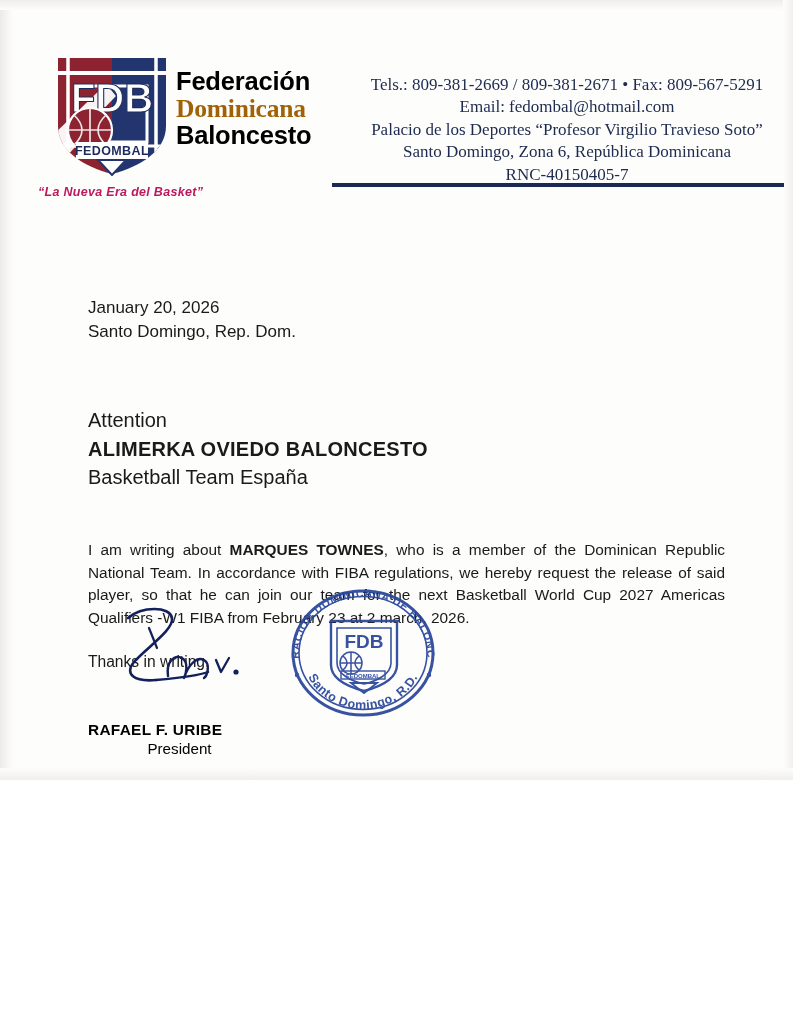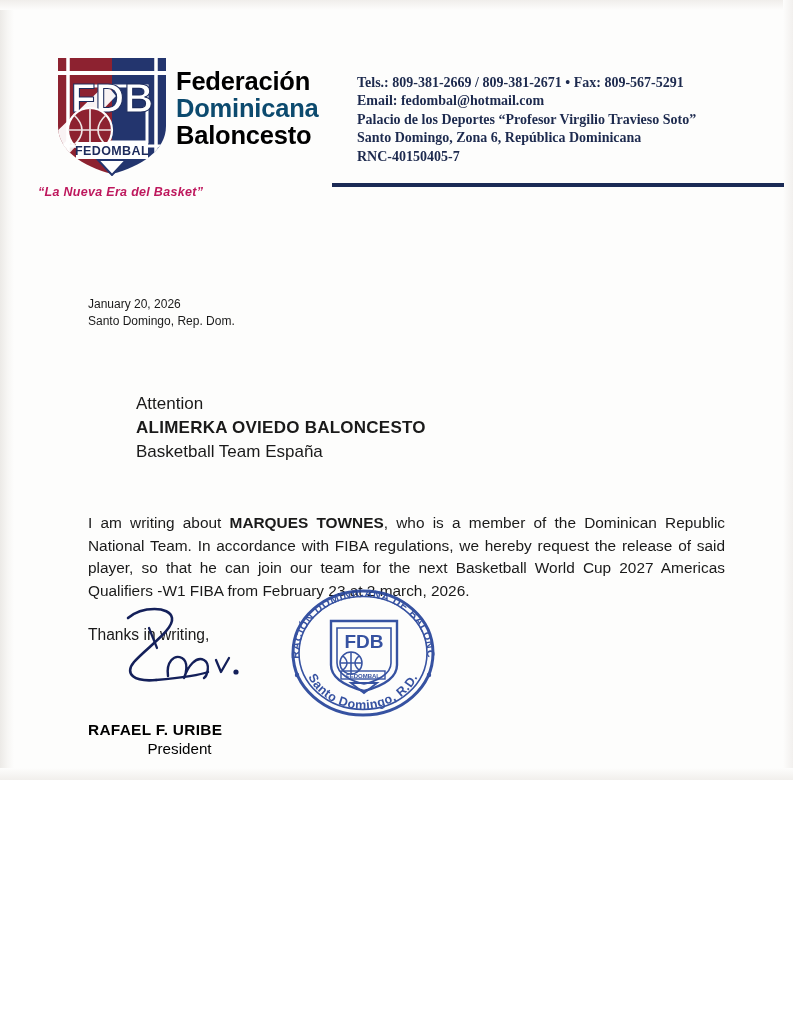--- a/index.html
+++ b/index.html
@@ -66,45 +66,44 @@
     line-height: 1.06;
   }
   #org-name .ln {
     font-size: 25.5px;
     font-weight: bold;
     letter-spacing: -0.2px;
     display: block;
     white-space: nowrap;
   }
   .nav { color: #000000; }
-  .maroon { color: #0c4a6e; }
+  .maroon { color: #a16207; font-family: Liberation Serif, serif; }
 
   #tagline {
     position: absolute;
     left: 38px;
     top: 185px;
     font-size: 12.5px;
     font-style: italic;
     font-weight: bold;
     color: #be185d;
     white-space: nowrap;
     letter-spacing: 0.3px;
   }
 
   #contact-block {
     position: absolute;
     right: 16px;
     top: 74px;
     width: 420px;
-    text-align: left;
+    text-align: center;
     font-family: "Liberation Serif", serif;
-    font-size: 14px;
+    font-size: 17px;
     line-height: 1.32;
     color: #1d2a4e;
-    font-weight: bold;
   }
   #contact-block div { white-space: nowrap; }
 
   #header-rule {
     position: absolute;
     left: 332px;
     top: 183px;
     width: 452px;
     height: 4px;
     background: #1b2a55;
@@ -112,28 +111,27 @@
 
   
   #letter-body {
     position: absolute;
     left: 88px;
     top: 296px;
     width: 640px;
     color: #1a1a1a;
   }
   .blk-date {
-    font-size: 12px;
+    font-size: 17px;
     line-height: 1.42;
   }
   .blk-attention {
     margin-top: 62px;
-    font-size: 17px;
+    font-size: 20px;
     line-height: 1.42;
-    margin-left: 48px;
   }
   .blk-attention .recipient {
     font-weight: bold;
     letter-spacing: 0.25px;
   }
   #paragraph {
     margin-top: 48px;
     font-size: 15.4px;
     line-height: 1.46;
     text-align: justify;

